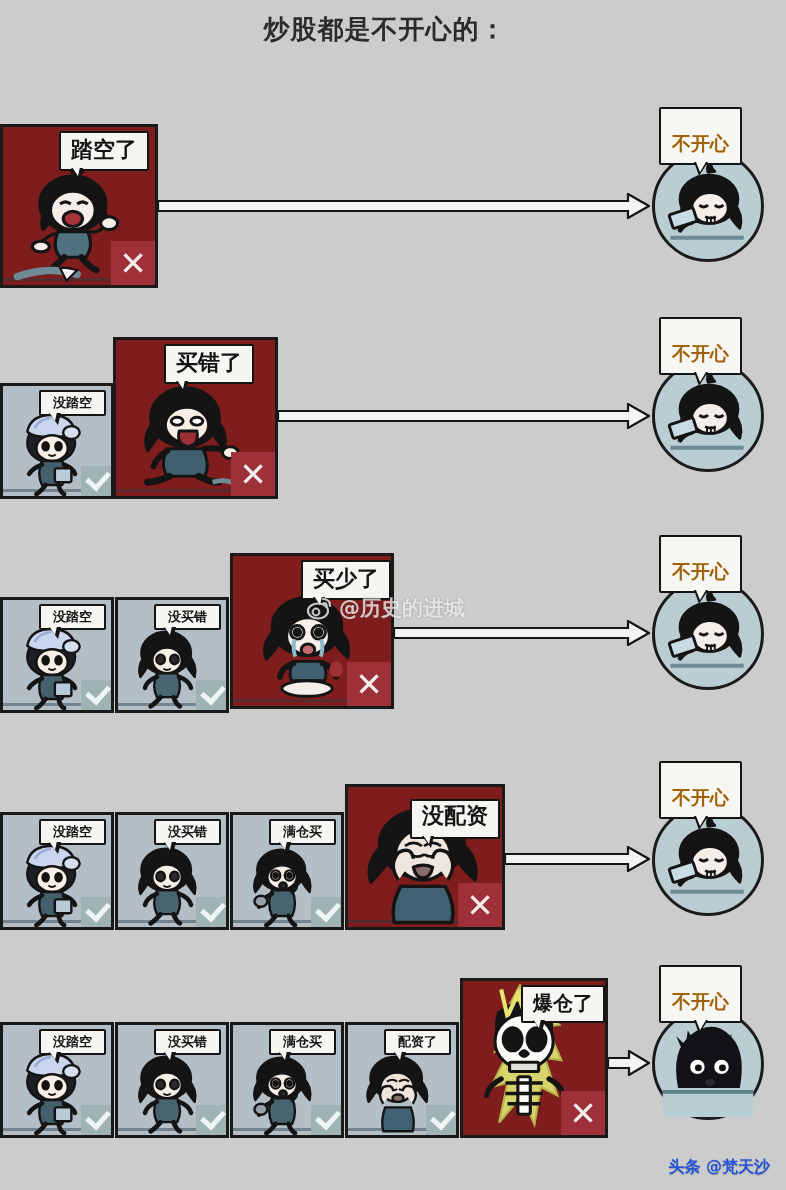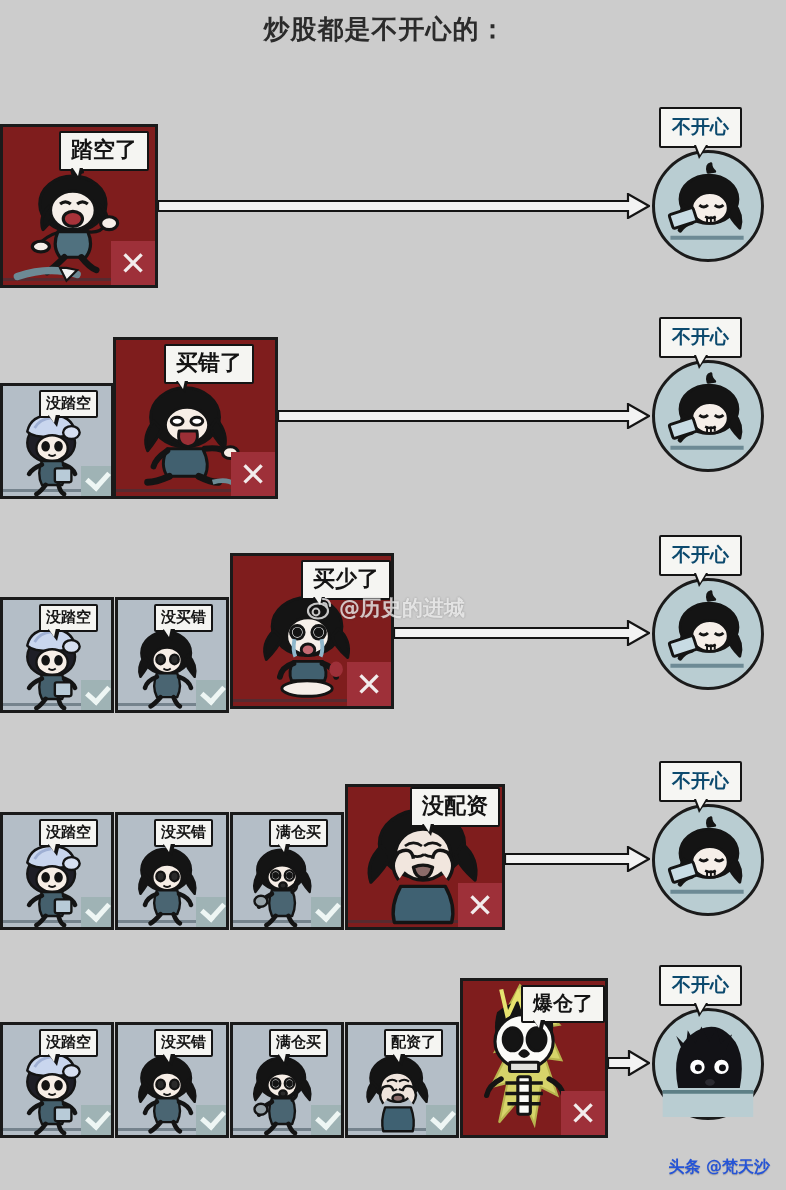--- a/index.html
+++ b/index.html
@@ -63,21 +63,21 @@
     content: "";
     position: absolute;
     left: 13%;
     bottom: -7px;
     width: 0; height: 0;
     border-left: 6px solid transparent;
     border-right: 2px solid transparent;
     border-top: 9px solid #f5f5f2;
     z-index: 2;
   }
-  .bubble.sm { font-size: 15px; padding: 4px 5px 5px; }
+  .bubble.sm { font-size: 13px; padding: 4px 12px 5px; }
   .bubble.lg { font-size: 22px; padding: 6px 10px 8px; }
 
   
   .badge {
     position: absolute;
     right: 0; bottom: 0;
     display: flex; align-items: center; justify-content: center;
     z-index: 7;
   }
   .badge.check { background: #9fb3b5; }
@@ -116,22 +116,22 @@
     background: #b9cdd2;
     border: 3.5px solid #1b1b1b;
     z-index: 4;
   }
   .result .rbubble {
     position: absolute;
     left: 4px; top: -46px;
     background: #f6f6f3;
     border: 2.5px solid #141414;
     font-size: 19px; font-weight: bold;
-    color: #0c4a6e;
-    padding: 5px 11px 6px;
+    color: #a16207;
+    padding: 22px 11px 6px;
     white-space: nowrap;
     z-index: 8;
     border-radius: 2px;
   }
   .result .rbubble::after {
     content: "";
     position: absolute;
     left: 42%; bottom: -13px;
     width: 0; height: 0;
     border-left: 5px solid transparent;
@@ -489,21 +489,21 @@
         <path d="M48 44 q8 -6 16 0" fill="none" stroke-width="2.6"></path>
         <path d="M66 44 q8 -6 16 0" fill="none" stroke-width="2.6"></path>
         <path d="M52 52 q8 4 14 0" fill="none" stroke-width="2.6"></path>
         <path d="M66 52 q8 4 14 0" fill="none" stroke-width="2.6"></path>
         <path d="M56 64 q9 -4 18 0 q-2 10 -9 10 q-7 0 -9 -10 z" fill="#8b6c6a"></path>
         <path d="M44 82 h42 q10 18 6 34 h-54 q-4 -16 6 -34 z" fill="#3f6172"></path>
         <path d="M42 76 q-10 -14 0 -26 q12 -6 14 6" fill="#f1e6de"></path>
         <path d="M88 76 q10 -14 0 -26 q-12 -6 -14 6" fill="#f1e6de"></path>
       </g>
     </svg>
-    <div class="bubble lg" style="left:62px; top:0;">没配资</div>
+    <div class="bubble lg" style="left:62px; top:12px;font-family:Liberation Mono, monospace;">没配资</div>
     <div class="badge lg cross"></div>
   </div>
 
   <svg class="arrow" style="left:505px; top:846px; width:145px; height:26px;" viewBox="0 0 145 26" preserveAspectRatio="none">
     <path d="M0 8 H123 V1 L144 13 L123 25 V18 H0 Z" fill="#f3f3f3" stroke="#141414" stroke-width="2.2"></path>
   </svg>
 
   <div class="result" style="left:652px; top:804px;">
     <div class="rbubble">不开心</div>
     <svg viewBox="0 0 110 110" style="width:100%;height:100%;">

